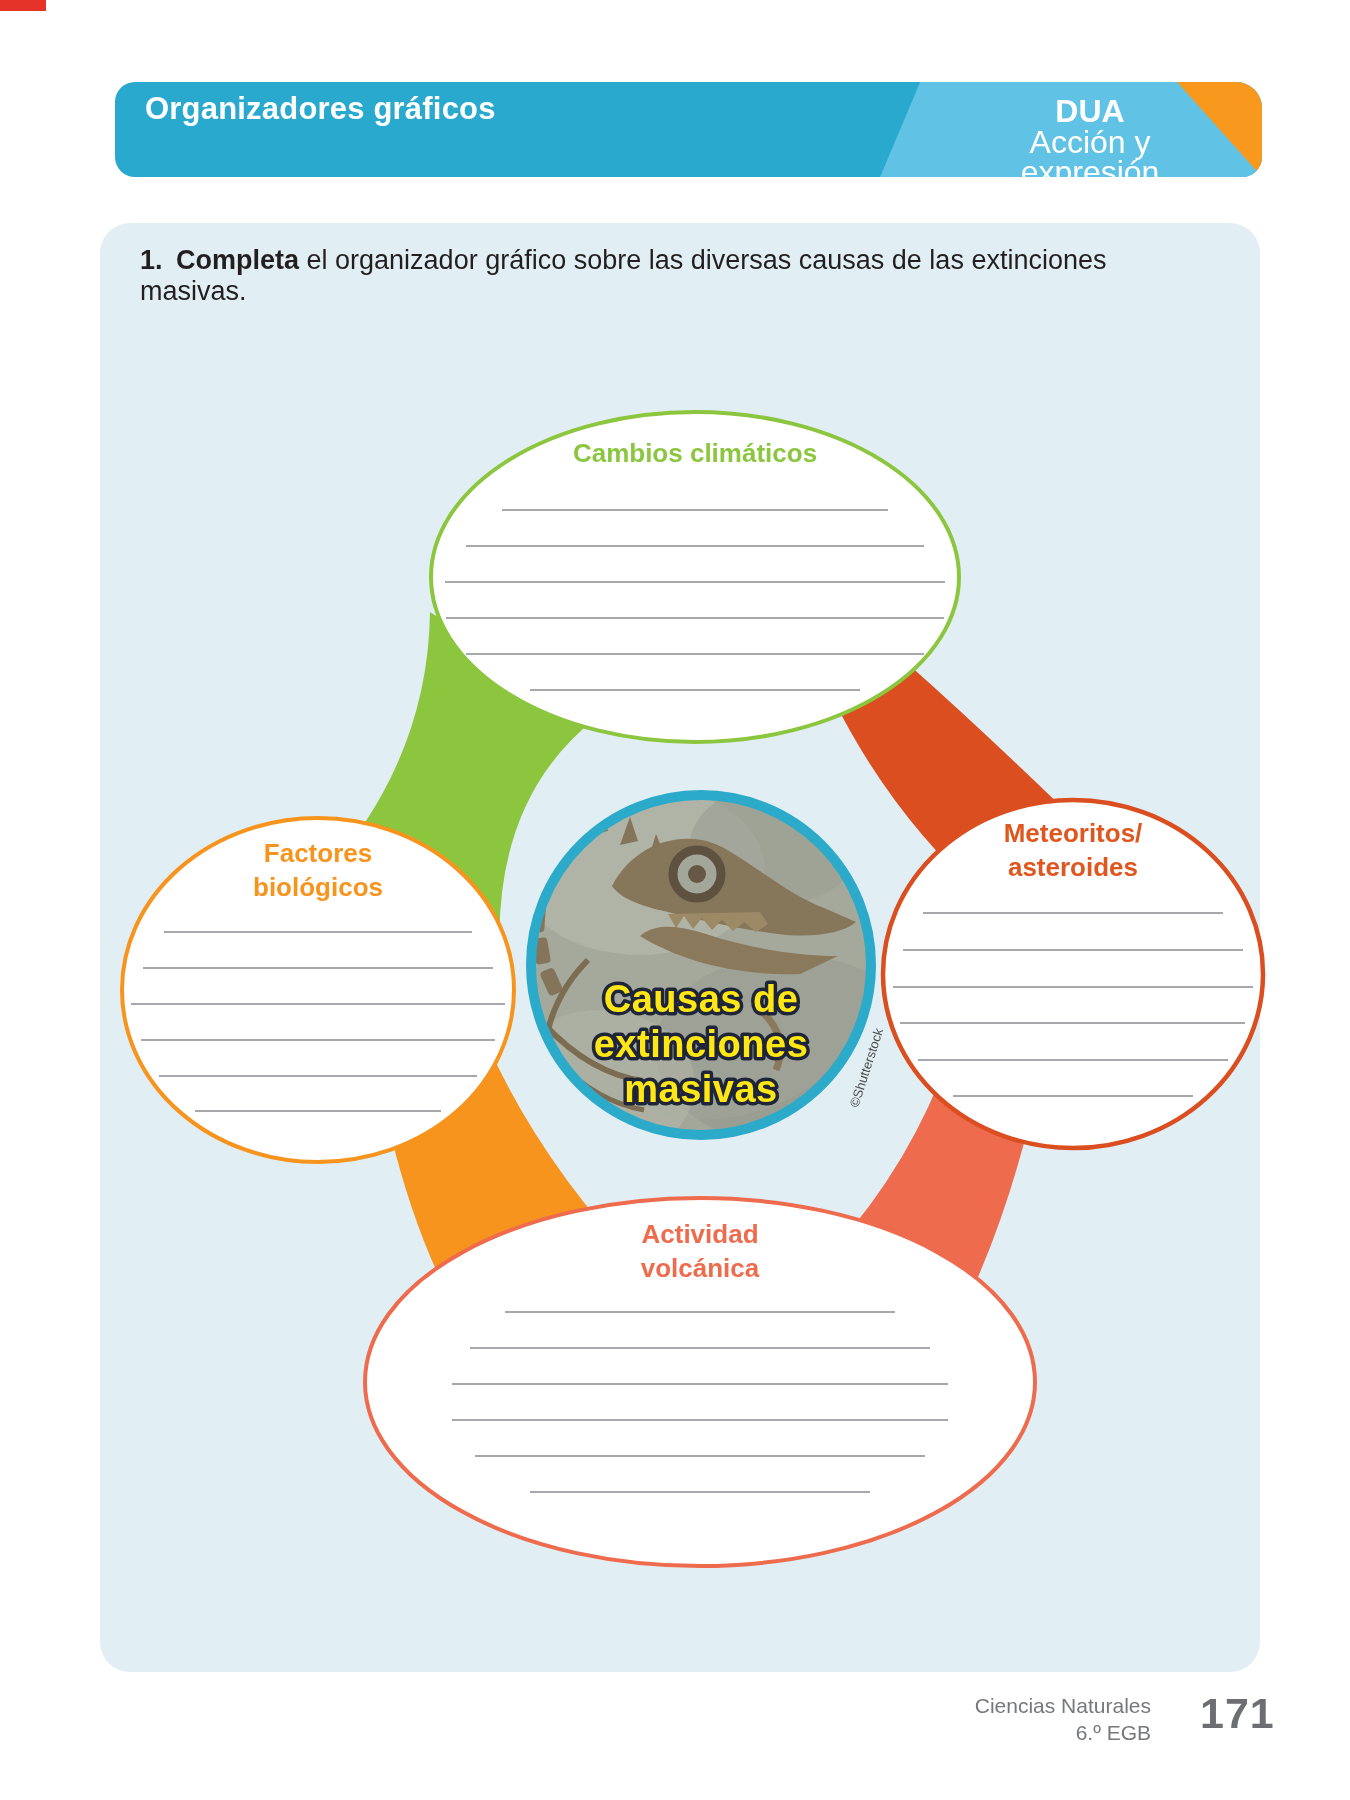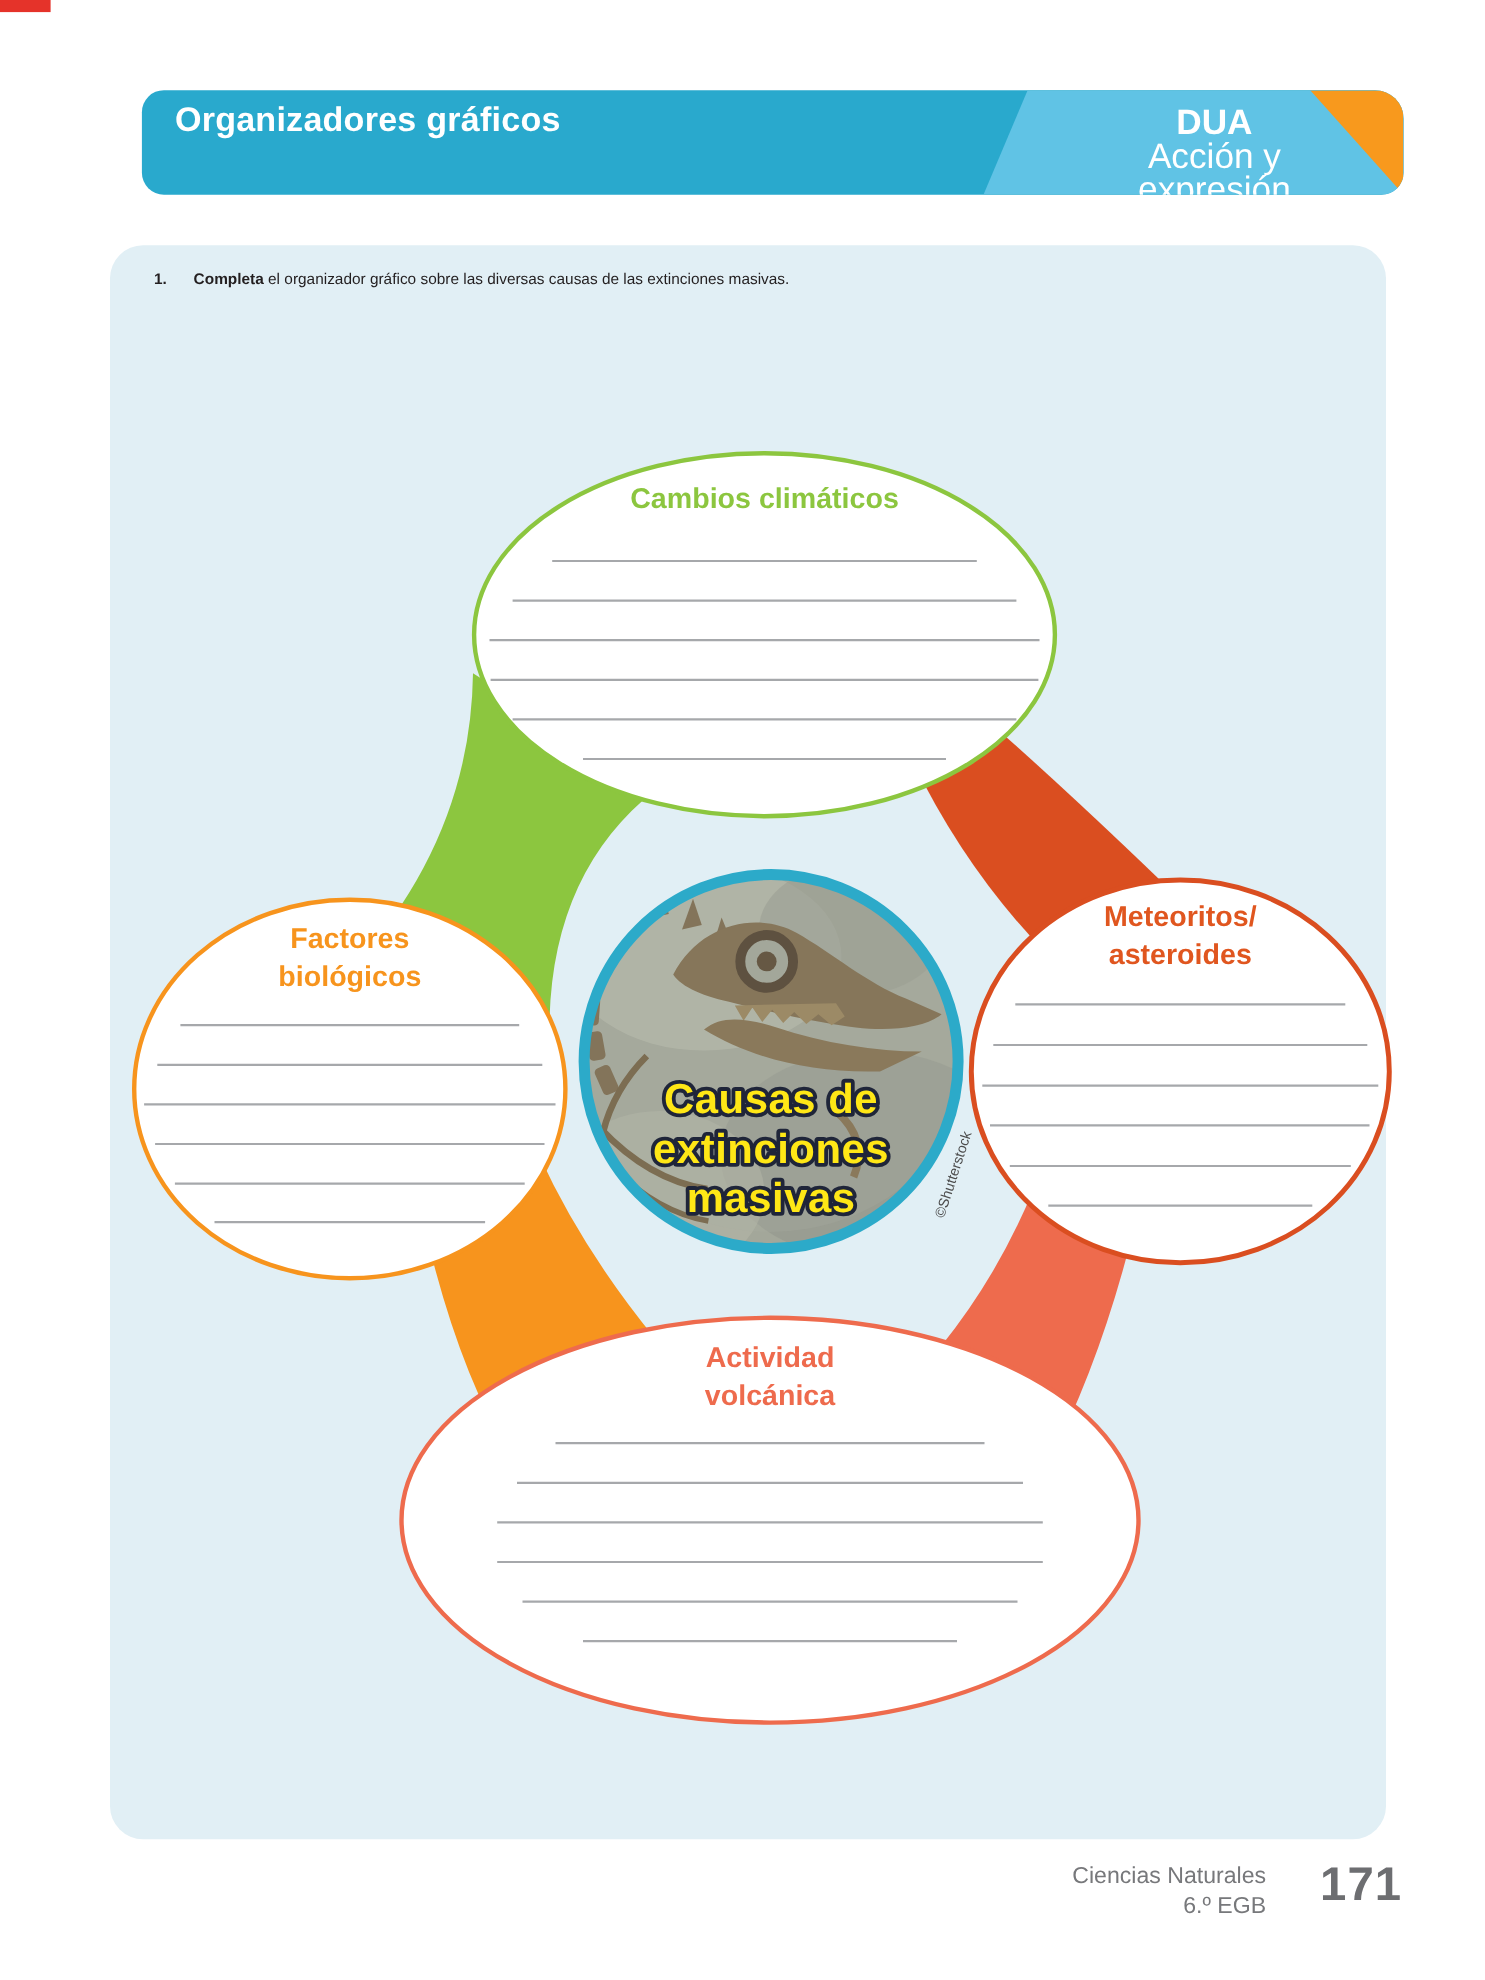--- a/index.html
+++ b/index.html
@@ -4,21 +4,21 @@
 <style>
   html,body{margin:0;padding:0;background:#ffffff;}
   #page{
     position:relative;width:1350px;height:1800px;background:#ffffff;overflow:hidden;
     font-family:"Liberation Sans",sans-serif;
   }
   
   #corner-mark{position:absolute;left:0;top:0;width:46px;height:11px;background:#e5332a;}
   
   #banner{
-    position:absolute;left:129px;top:82px;width:1147px;height:95px;
+    position:absolute;left:115px;top:82px;width:1147px;height:95px;
     background:#29a9cd;border-radius:20px 26px 20px 20px;overflow:hidden;
   }
   #banner .light-wedge{
     position:absolute;left:0;top:0;width:100%;height:100%;background:#60c3e5;
     clip-path:polygon(70.2% 0,100% 0,100% 100%,66.7% 100%);
   }
   #banner .orange-corner{
     position:absolute;left:0;top:0;width:100%;height:100%;background:#f8991d;
     clip-path:polygon(92.6% 0,100% 0,100% 100%);
   }
@@ -31,21 +31,21 @@
   }
   #dua-badge .dua-title{font-size:32px;font-weight:bold;line-height:32px;}
   #dua-badge .dua-sub{font-size:32px;font-weight:normal;line-height:30px;}
   
   #panel{
     position:absolute;left:100px;top:223px;width:1160px;height:1449px;
     background:#e1eff5;border-radius:30px;
   }
   #instruction{
     position:absolute;left:140px;top:245px;width:1060px;
-    font-size:14px;color:#231f20;
+    font-size:27px;color:#231f20;
   }
   #instruction .num{font-weight:bold;display:inline-block;width:36px;}
   #instruction .verb{font-weight:bold;}
   
   #diagram{position:absolute;left:0;top:0;}
   .node-title{font-weight:bold;font-size:26px;}
   .center-caption{
     font-weight:bold;font-size:38px;letter-spacing:.5px;
     paint-order:stroke;stroke:#1f2539;stroke-width:7px;stroke-linejoin:round;fill:#ffe716;
   }

